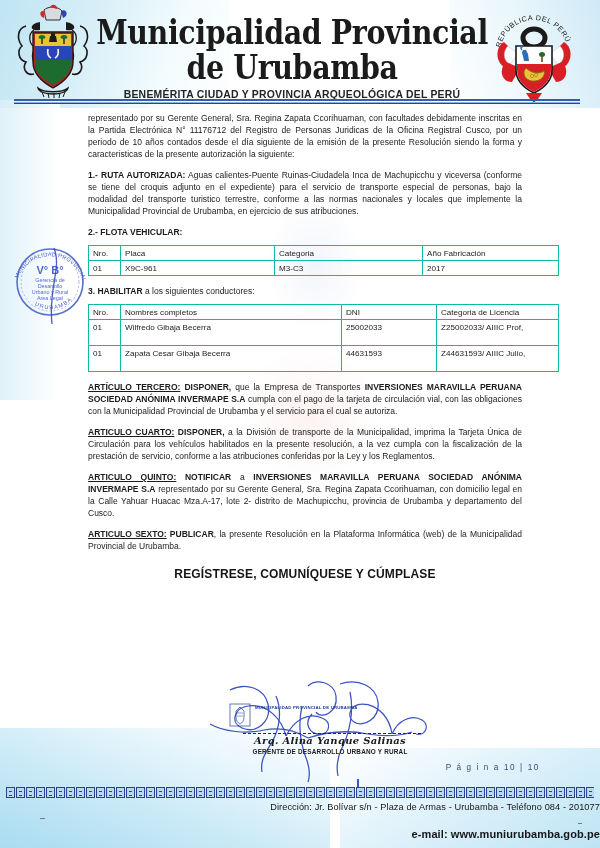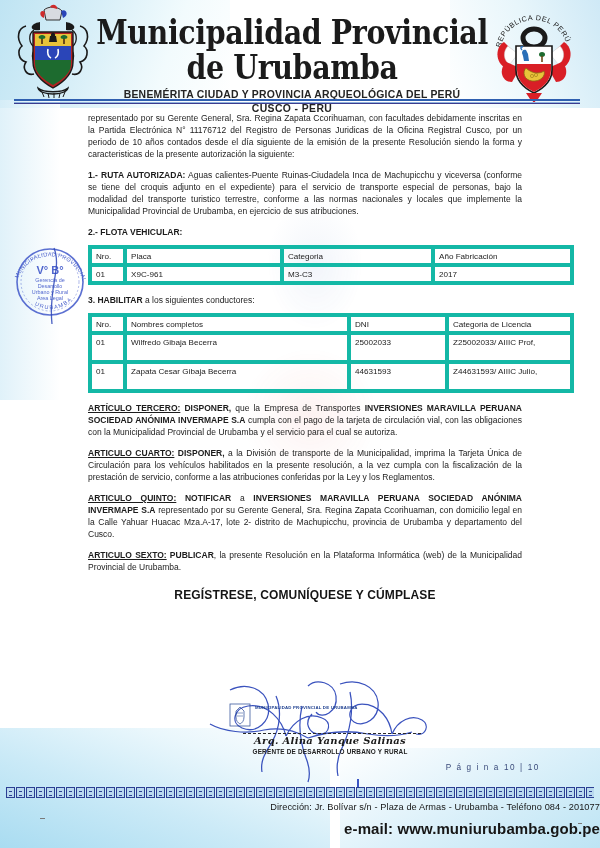--- a/index.html
+++ b/index.html
@@ -83,21 +83,21 @@
   .gap-sm{height:7px;}
   b{font-weight:700;}
   .u{text-decoration:underline;font-weight:700;}
 
   
   table.doc{
     border-collapse:collapse;width:434px;font-size:8.1px;color:#1c1c1c;
     table-layout:fixed;
   }
   table.doc td{
-    border:4px solid #14b8a6;padding:1.5px 4px;vertical-align:top;
+    border:1px solid #14b8a6;padding:1.5px 4px;vertical-align:top;
     line-height:11px;
   }
   table.doc td.hd{font-weight:400;}
   .t1 .c0{width:23px;}
   .t1 .c1{width:145px;}
   .t1 .c2{width:139px;}
   .t1 .c3{width:127px;}
   .t2 .c0{width:23px;}
   .t2 .c1{width:212px;}
   .t2 .c2{width:86px;}
@@ -153,21 +153,21 @@
     position:relative;
   }
   .fb-cell:after{
     content:"";position:absolute;left:1.6px;top:3.2px;right:1.6px;height:2.6px;
     border-top:1px solid #2b3f93;border-bottom:1px solid #2b3f93;
   }
   .foot-lines{
     position:absolute;left:0;top:802px;width:600px;text-align:right;color:#161616;
   }
   .foot-addr{font-size:9.2px;letter-spacing:.1px;}
-  .foot-mail{font-size:15px;font-weight:700;margin-top:8px;letter-spacing:.1px;}
+  .foot-mail{font-size:11px;font-weight:700;margin-top:16px;letter-spacing:.1px;}
   .tick{position:absolute;left:40px;top:818px;width:5px;height:1px;background:#7a7a7a;}
   .tick2{position:absolute;left:578px;top:823px;width:4px;height:1px;background:#7a7a7a;}
   .staple{position:absolute;left:357px;top:779px;width:1.6px;height:12px;background:#3c56c4;}
 </style>
 </head>
 <body>
 
 <div class="page">
 
   <div class="tint-tl"></div>
@@ -247,21 +247,20 @@
       <circle cx="44" cy="74" r="1.6" fill="#e8c33a" stroke="#8a6a12" stroke-width=".5"></circle>
       <circle cx="48" cy="73" r="1.6" fill="#e8c33a" stroke="#8a6a12" stroke-width=".5"></circle>
 
       <path d="M38 91 L54 91 L50 97 L42 97 Z" fill="#d91f26"></path>
       <path d="M44 97 L48 97 L47 100 L45 100 Z" fill="#d91f26"></path>
     </svg>
 
     <div class="title-block">
       <div class="muni-title">Municipalidad Provincial de Urubamba</div>
       <div class="muni-sub1">BENEMÉRITA CIUDAD Y PROVINCIA ARQUEOLÓGICA DEL PERÚ</div>
-      <div class="muni-sub2">CUSCO - PERÚ</div>
     </div>
 
     <div class="hdr-rule">
       <div class="l1"></div>
         <div class="l2"></div>
         <div class="l3"></div>
     </div>
   </div>
 
   <svg class="stamp" viewBox="0 0 84 86">

